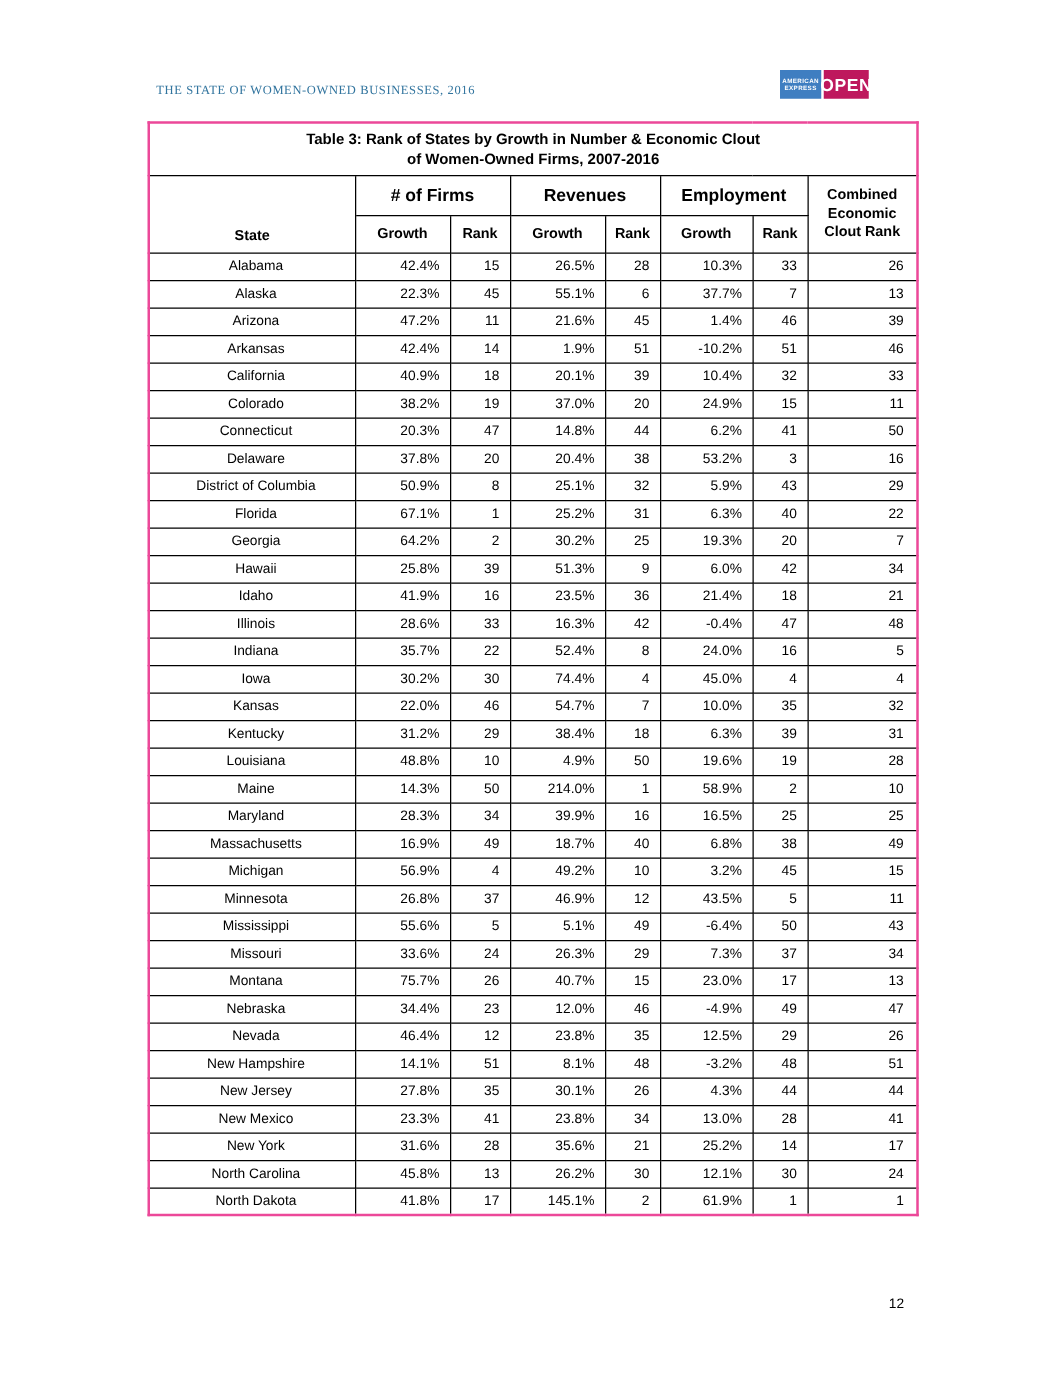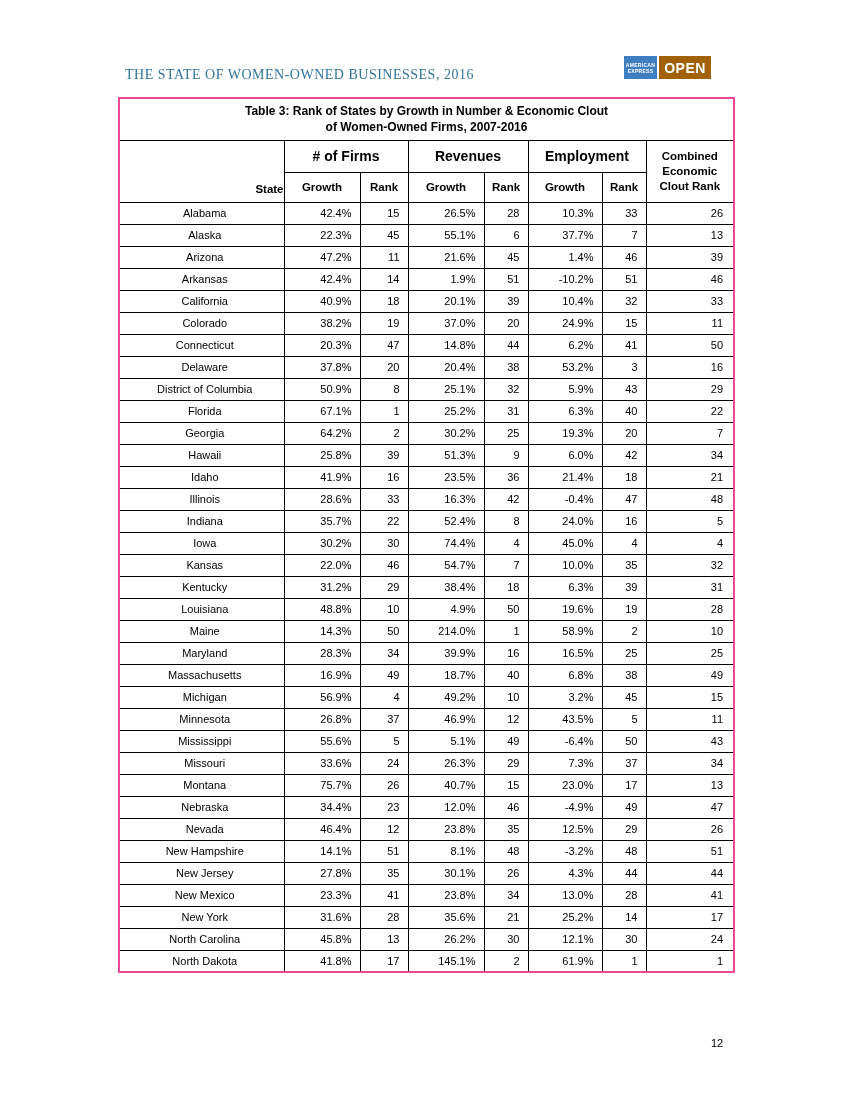--- a/index.html
+++ b/index.html
@@ -11,21 +11,21 @@
     background: #ffffff;
     font-family: "Liberation Sans", sans-serif;
     color: #000;
     overflow: hidden;
   }
   .report-header {
     position: absolute;
     left: 125px;
     top: 67px;
     font-family: "Liberation Serif", serif;
-    font-size: 14px;
+    font-size: 10px;
     letter-spacing: 0.5px;
     color: #31749E;
     font-weight: 500;
   }
   .logo {
     position: absolute;
     left: 624px;
     top: 56px;
     height: 23px;
     display: flex;
@@ -40,22 +40,22 @@
     flex-direction: column;
     align-items: center;
     justify-content: center;
     font-size: 5px;
     line-height: 6px;
     letter-spacing: 0.3px;
     font-weight: bold;
     overflow: hidden;
   }
   .open-box {
-    width: 52px;
-    background: #a16207;
+    width: 36px;
+    background: #be185d;
     color: #ffffff;
     display: flex;
     align-items: center;
     justify-content: center;
     font-size: 14px;
     font-weight: bold;
     letter-spacing: 0.5px;
   }
   .table-wrap {
     position: absolute;
@@ -78,21 +78,21 @@
   .title-cell {
     height: 42px;
     text-align: center;
     vertical-align: middle;
     font-size: 12px;
     font-weight: bold;
     line-height: 16px;
   }
   .state-header {
     vertical-align: bottom;
-    text-align: right;
+    text-align: center;
     font-weight: bold;
     font-size: 11.5px;
     padding-bottom: 7px;
   }
   .group-header {
     height: 32px;
     text-align: center;
     vertical-align: middle;
     font-weight: bold;
     font-size: 14px;

